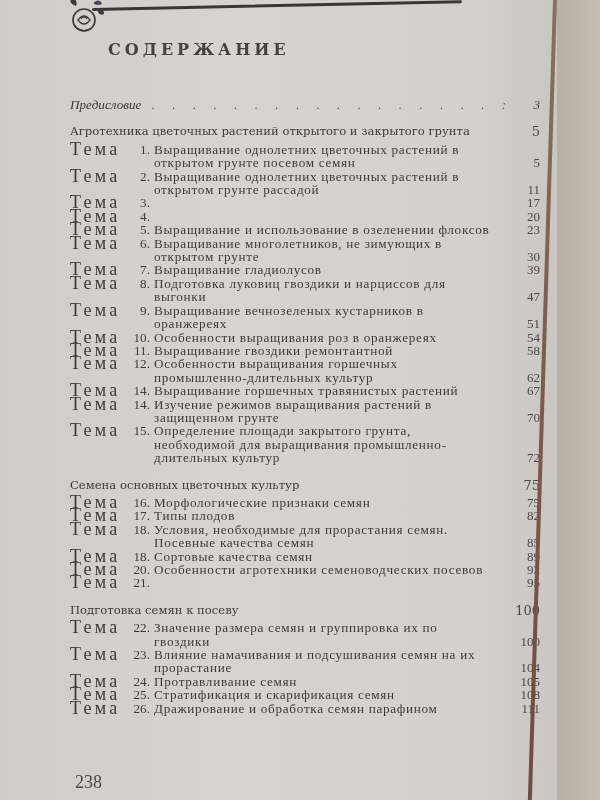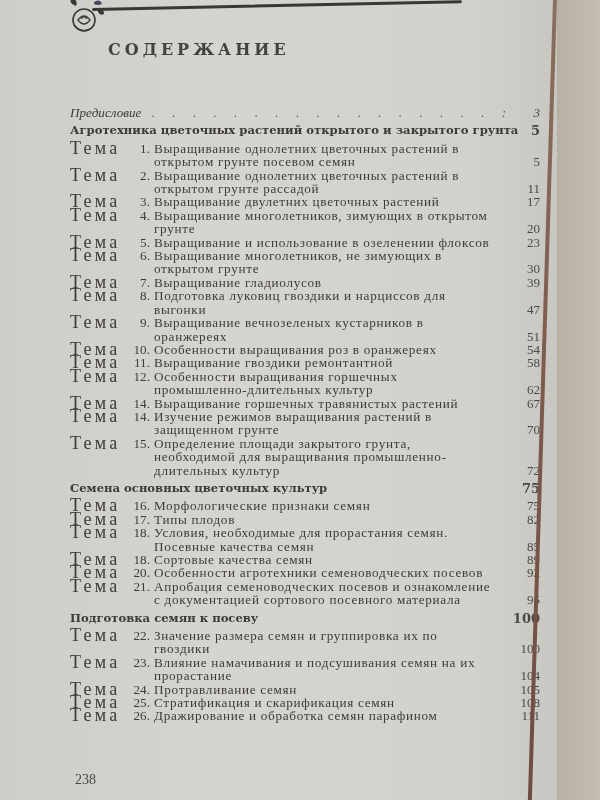--- a/index.html
+++ b/index.html
@@ -26,31 +26,31 @@
   .rule {
     position:absolute; left:92px; top:8px; width:370px; height:3px;
     background:#3a3835; transform:rotate(-1.2deg); transform-origin:left;
     border-radius:2px;
   }
   .title {
     position:absolute; left:108px; top:40px;
     font-family:"DejaVu Serif",serif; font-weight:bold;
     font-size:16px; letter-spacing:4px; color:#44423f;
   }
-  .toc { position:absolute; left:70px; top:106px; width:470px; font-size:13.2px; }
+  .toc { position:absolute; left:70px; top:98px; width:470px; font-size:13.2px; }
   .row { position:relative; display:flex; line-height:13.4px; }
   .row .txt { flex:1; }
   .row .pg { position:absolute; right:0; bottom:0; width:40px; text-align:right; font-size:13px; color:#4a4844; }
   .pre { font-style:italic; }
-  .section { font-weight:bold; font-family:"DejaVu Serif",serif; font-size:11.6px; margin-top:5px; }
+  .section { font-weight:normal; font-family:"DejaVu Serif",serif; font-size:11.6px; margin-top:14px; }
   .lbl { width:60px; letter-spacing:3.2px; font-size:18px; }
   .num { width:20px; text-align:right; padding-right:4px; }
   .body { flex:1; letter-spacing:0.7px; padding-right:48px; }
   .dots { letter-spacing:7px; color:#555; }
-  .pagenum { position:absolute; left:75px; top:772px; font-size:14px; color:#4a4844; }
+  .pagenum { position:absolute; left:75px; top:772px; font-size:18px; color:#4a4844; }
 </style>
 </head>
 <body>
 
 <div class="page">
   <svg class="rose" viewBox="0 0 50 36">
     <path d="M14 4 Q10 0 16 -2 Q20 2 18 6Z" fill="#3a3838"></path>
     <path d="M36 2 Q42 -2 44 4 Q40 6 36 4Z" fill="#4b4560"></path>
     <path d="M40 10 Q46 8 46 14 Q42 16 40 12Z" fill="#3a3838"></path>
     <circle cx="26" cy="20" r="11" fill="none" stroke="#3a3835" stroke-width="1.6"></circle>
@@ -79,27 +79,25 @@
       </div>
       <div class="row">
         <span class="lbl">Тема</span>
         <span class="num">2.</span>
         <span class="body">Выращивание однолетних цветочных растений в открытом грунте рассадой</span>
         <span class="pg">11</span>
       </div>
       <div class="row">
         <span class="lbl">Тема</span>
         <span class="num">3.</span>
-        <span class="body">Выращивание двулетних цветочных растений</span>
         <span class="pg">17</span>
       </div>
       <div class="row">
         <span class="lbl">Тема</span>
         <span class="num">4.</span>
-        <span class="body">Выращивание многолетников, зимующих в открытом грунте</span>
         <span class="pg">20</span>
       </div>
       <div class="row">
         <span class="lbl">Тема</span>
         <span class="num">5.</span>
         <span class="body">Выращивание и использование в озеленении флоксов</span>
         <span class="pg">23</span>
       </div>
       <div class="row">
         <span class="lbl">Тема</span>
@@ -191,21 +189,20 @@
       </div>
       <div class="row">
         <span class="lbl">Тема</span>
         <span class="num">20.</span>
         <span class="body">Особенности агротехники семеноводческих посевов</span>
         <span class="pg">92</span>
       </div>
       <div class="row">
         <span class="lbl">Тема</span>
         <span class="num">21.</span>
-        <span class="body">Апробация семеноводческих посевов и ознакомление с документацией сортового посевного материала</span>
         <span class="pg">95</span>
       </div>
       <div class="row section" style="margin-bottom: 4px;">
         <span class="txt">Подготовка семян к посеву</span>
         <span class="pg">100</span>
       </div>
       <div class="row">
         <span class="lbl">Тема</span>
         <span class="num">22.</span>
         <span class="body">Значение размера семян и группировка их по гвоздики</span>

